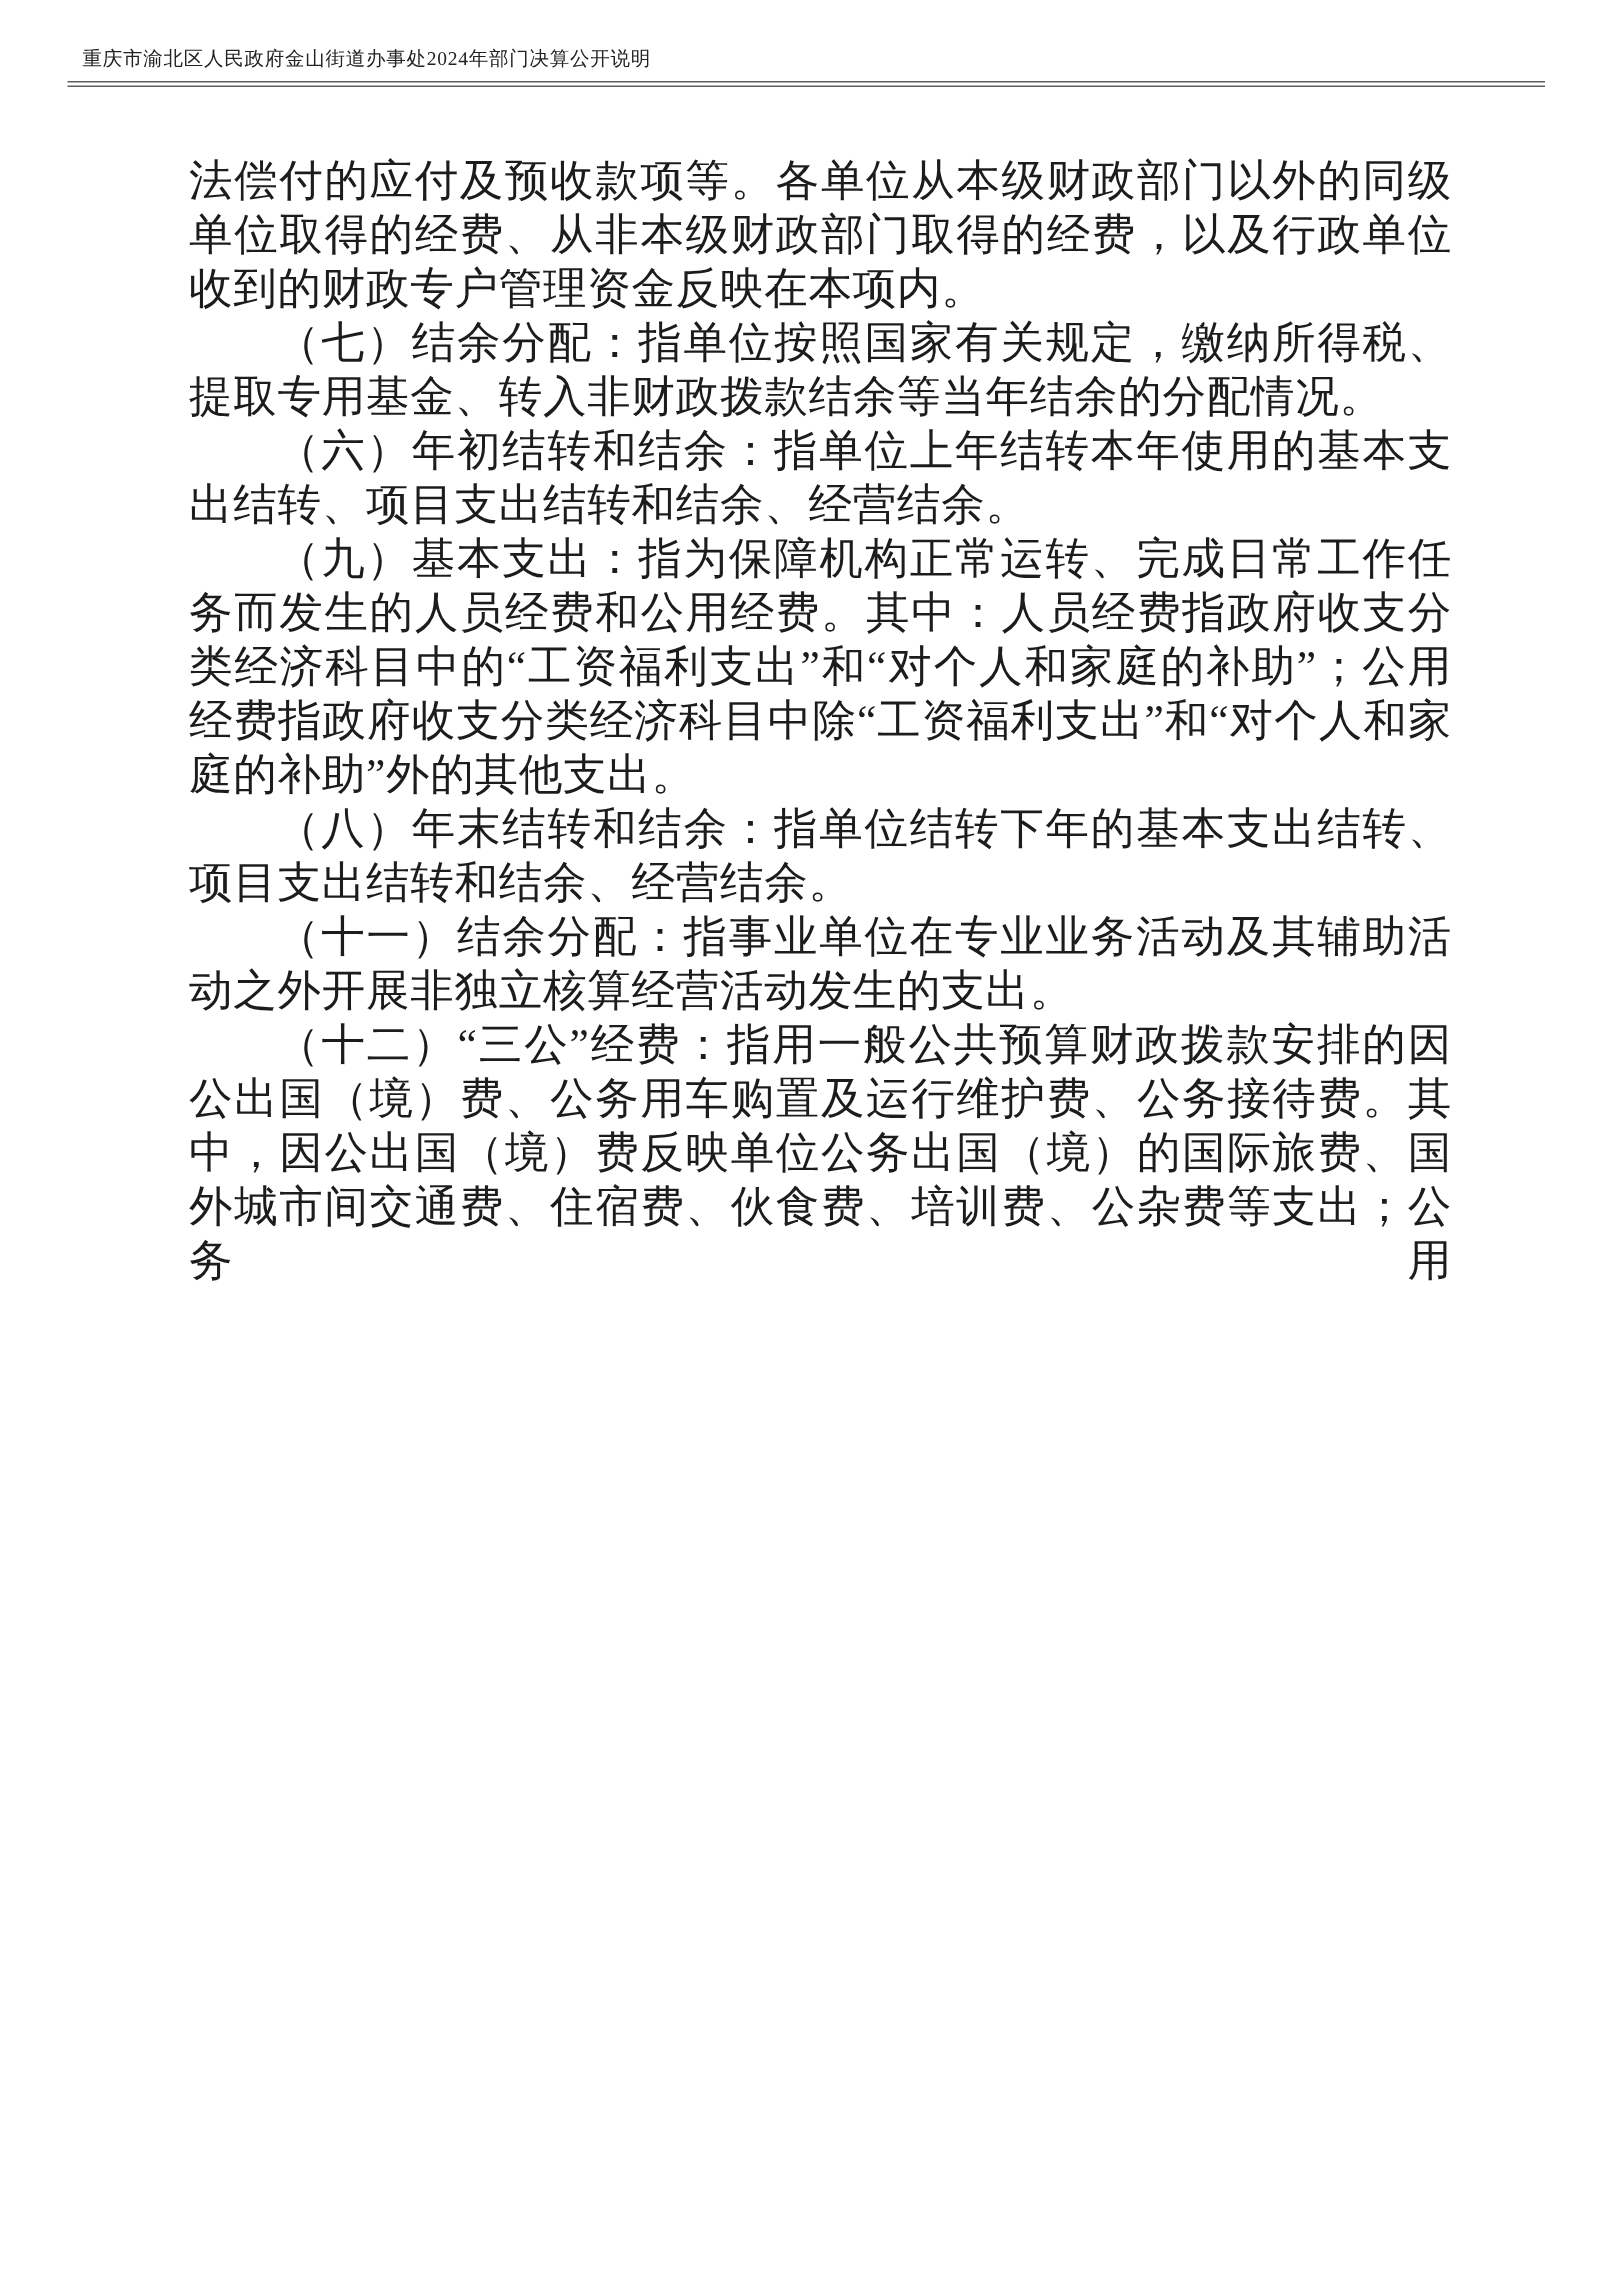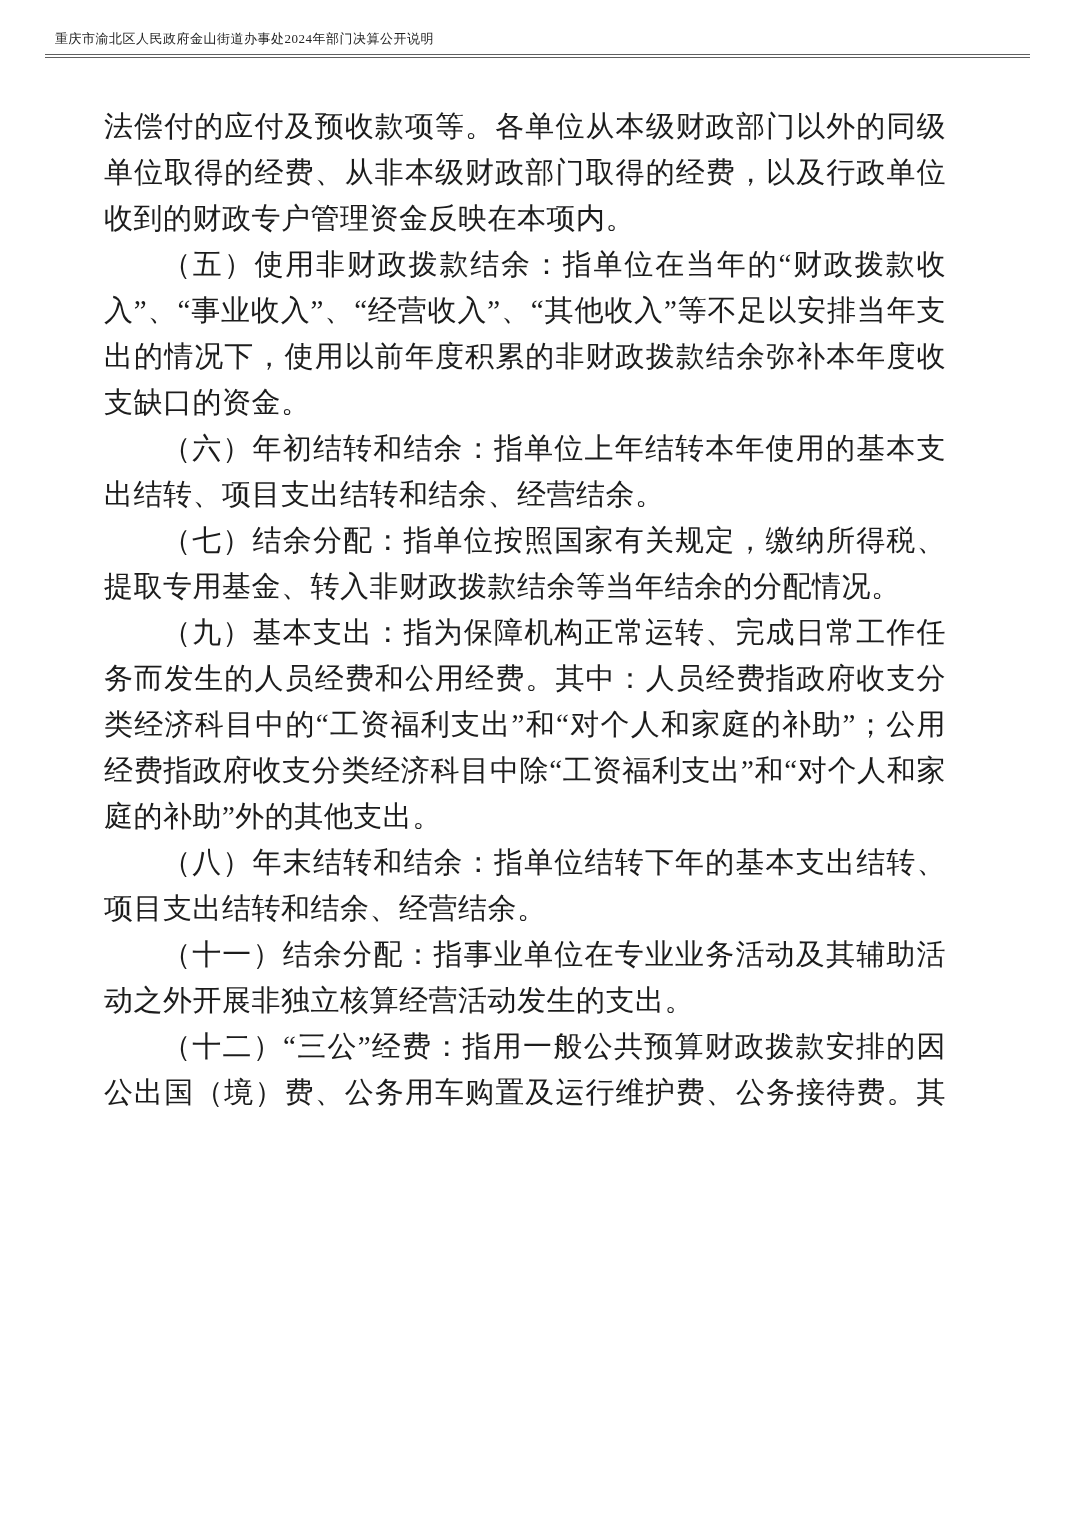--- a/index.html
+++ b/index.html
@@ -31,25 +31,25 @@
     padding-left: 10px;
     padding-bottom: 6px;
   }
   .header-rule {
     height: 0;
     border-bottom: 4px double #5f5f5f;
   }
   
   .doc-body {
     position: absolute;
-    left: 104px;
+    left: 126px;
     top: 103px;
     width: 842px;
     font-size: 29px;
-    line-height: 46px;
+    line-height: 36px;
     text-align: justify;
     text-justify: inter-character;
     letter-spacing: 0.5px;
     color: #1c1c1c;
   }
   .doc-body p {
     margin: 0;
     padding: 0;
     text-indent: 2em;
   }
@@ -77,23 +77,22 @@
 
 <div class="page">
 
   <div class="doc-header">
     <div class="header-title">重庆市渝北区人民政府金山街道办事处2024年部门决算公开说明</div>
     <div class="header-rule"></div>
   </div>
 
   <div class="doc-body">
     <p class="no-indent">法偿付的应付及预收款项等。各单位从本级财政部门以外的同级单位取得的经费、从非本级财政部门取得的经费，以及行政单位收到的财政专户管理资金反映在本项内。</p>
-    <p>（五）使用非财政拨款结余：指单位在当年的“财政拨款收入”、“事业收入”、“经营收入”、“其他收入”等不足以安排当年支出的情况下，使用以前年度积累的非财政拨款结余弥补本年度收支缺口的资金。</p>
+    <p>（七）结余分配：指单位按照国家有关规定，缴纳所得税、提取专用基金、转入非财政拨款结余等当年结余的分配情况。</p>
     <p>（六）年初结转和结余：指单位上年结转本年使用的基本支出结转、项目支出结转和结余、经营结余。</p>
-    <p>（七）结余分配：指单位按照国家有关规定，缴纳所得税、提取专用基金、转入非财政拨款结余等当年结余的分配情况。</p>
     <p>（九）基本支出：指为保障机构正常运转、完成日常工作任务而发生的人员经费和公用经费。其中：人员经费指政府收支分类经济科目中的“工资福利支出”和“对个人和家庭的补助”；公用经费指政府收支分类经济科目中除“工资福利支出”和“对个人和家庭的补助”外的其他支出。</p>
     <p>（八）年末结转和结余：指单位结转下年的基本支出结转、项目支出结转和结余、经营结余。</p>
     <p>（十一）结余分配：指事业单位在专业业务活动及其辅助活动之外开展非独立核算经营活动发生的支出。</p>
     <p class="continues">（十二）“三公”经费：指用一般公共预算财政拨款安排的因公出国（境）费、公务用车购置及运行维护费、公务接待费。其中，因公出国（境）费反映单位公务出国（境）的国际旅费、国外城市间交通费、住宿费、伙食费、培训费、公杂费等支出；公务用</p>
   </div>
 
   <div class="doc-footer">
     <span>-10-</span>
   </div>
 

